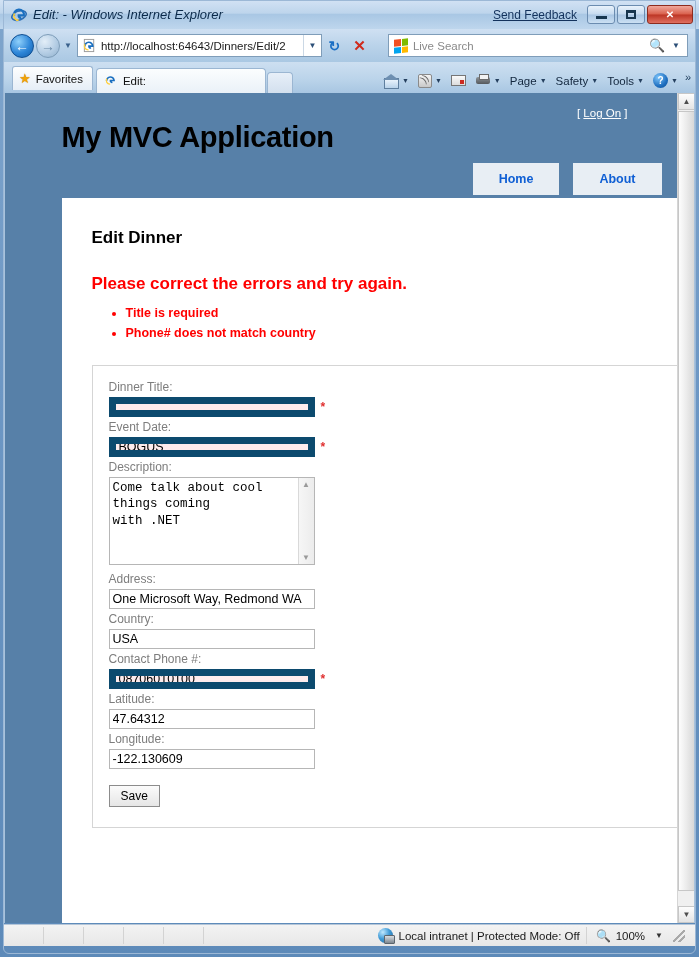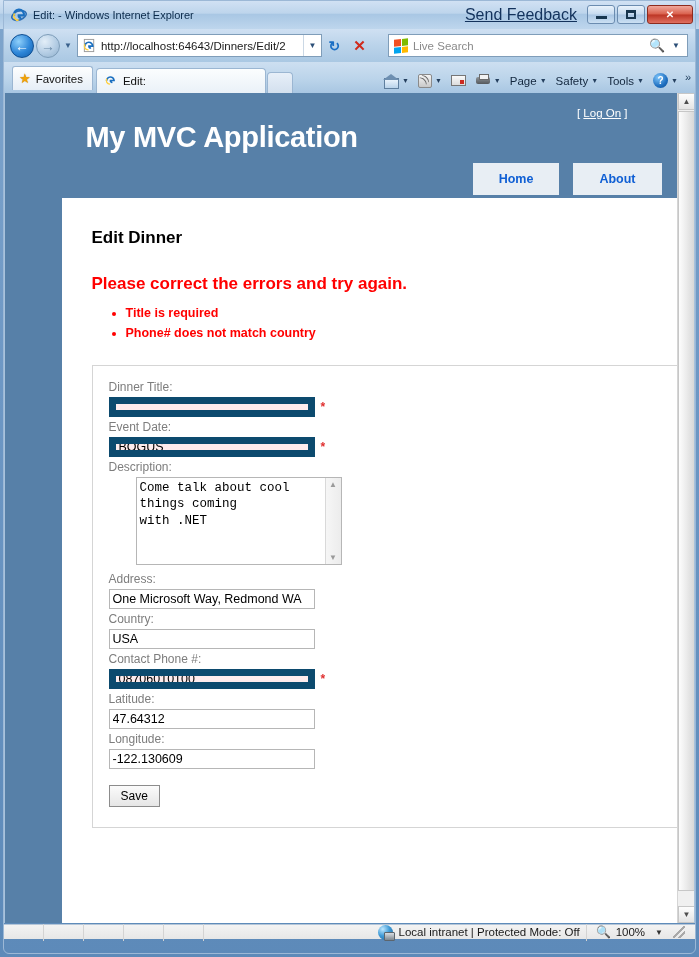--- a/index.html
+++ b/index.html
@@ -37,26 +37,27 @@
   }
   .title-ie-icon {
     margin-left: 11px; margin-right: 6px;
     width: 16px; height: 16px; position: relative; flex: none;
   }
   .ie-glyph {
     width: 16px; height: 16px;
     display: block;
   }
   .title-text {
-    font-size: 11px; color: #0b2a4a;
+    font-size: 13px; color: #0b2a4a;
     white-space: nowrap;
+    font-style: italic;
   }
   .send-feedback {
     margin-left: auto; margin-right: 10px;
-    font-size: 16px; color: #13325c;
+    font-size: 12px; color: #13325c;
     text-decoration: underline;
     cursor: pointer; white-space: nowrap;
   }
   .win-buttons { display: flex; gap: 2px; margin-right: 6px; }
   .win-btn {
     width: 28px; height: 19px;
     border: 1px solid #6b8cb0;
     border-radius: 3px;
     display: flex; align-items: center; justify-content: center;
     font-size: 10px; color: #123;
@@ -244,23 +245,22 @@
     font-family: "Liberation Sans", sans-serif;
   }
   .page-inner {
     position: relative;
     margin: 0 auto;
     width: 640px;
     min-height: 830px;
   }
   .site-title {
     position: absolute; left: 40px; top: 28px;
-    font-size: 29px; font-weight: bold; color: #ffffff;
+    font-size: 29px; font-weight: bold; color: #000000;
     letter-spacing: -0.3px;
-    margin-left: 24px;
   }
   .logon {
     position: absolute; right: 34px; top: 14px;
     font-size: 11.5px; color: #ffffff;
   }
   .logon a { color:#ffffff; text-decoration: underline; cursor: pointer; }
   .menu {
     position: absolute; right: 0px; top: 70px;
     display: flex; gap: 14px;
   }
@@ -312,21 +312,21 @@
     font-size: 12.5px; color: #000;
     border: 1px solid #b6b6b6;
     background: #ffffff;
     padding: 1px 3px;
   }
   input.txt.err {
     background: #fdeced;
     border: 7px solid #0c4a6e;
   }
   .star-req { color: #e03030; font-size: 12px; font-weight: bold; }
-  .ta-wrap { position: relative; width: 206px; margin-left: 27px; }
+  .ta-wrap { position: relative; width: 206px; }
   textarea.ta {
     width: 206px; height: 88px;
     font-family: "Liberation Mono", monospace;
     font-size: 12.5px; color: #000;
     border: 1px solid #b6b6b6; background: #fff;
     padding: 2px 3px; resize: none;
     overflow: hidden;
     line-height: 1.3;
   }
   .ta-sb {
@@ -363,21 +363,21 @@
   .sb-thumb {
     position: absolute; left: 0; top: 18px; width: 17px; height: 780px;
     background: linear-gradient(90deg,#fdfdfd 0%, #ebebeb 50%, #d8d8d8 100%);
     border: 1px solid #c7c7c7;
     cursor: pointer;
   }
 
   
   .statusbar {
     position: absolute;
-    left: 4px; top: 924px; width: 691px; height: 15px;
+    left: 4px; top: 924px; width: 691px; height: 22px;
     background: linear-gradient(180deg, #f3f3f3 0%, #e7e7e7 100%);
     border-top: 1px solid #b5c6d8;
     display: flex; align-items: center;
     font-size: 11.5px; color: #1a1a1a;
   }
   .sb-seg { border-right: 1px solid #d3d3d3; height: 17px; }
   .sb-zone {
     margin-left: auto; display: flex; align-items: center; gap: 6px;
     padding-right: 8px;
   }

